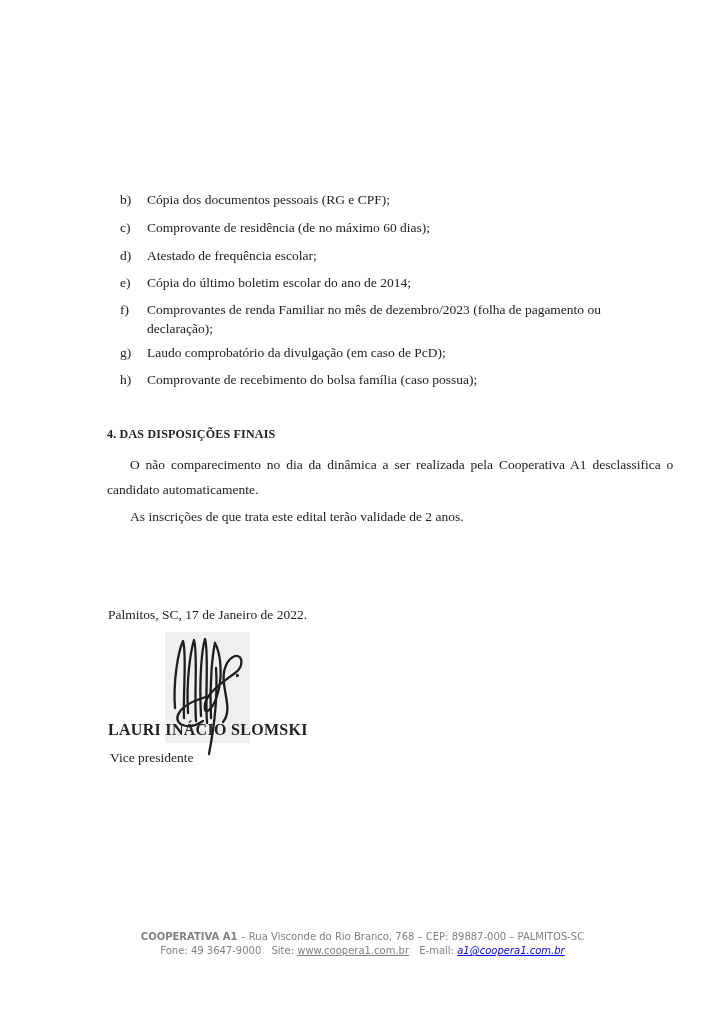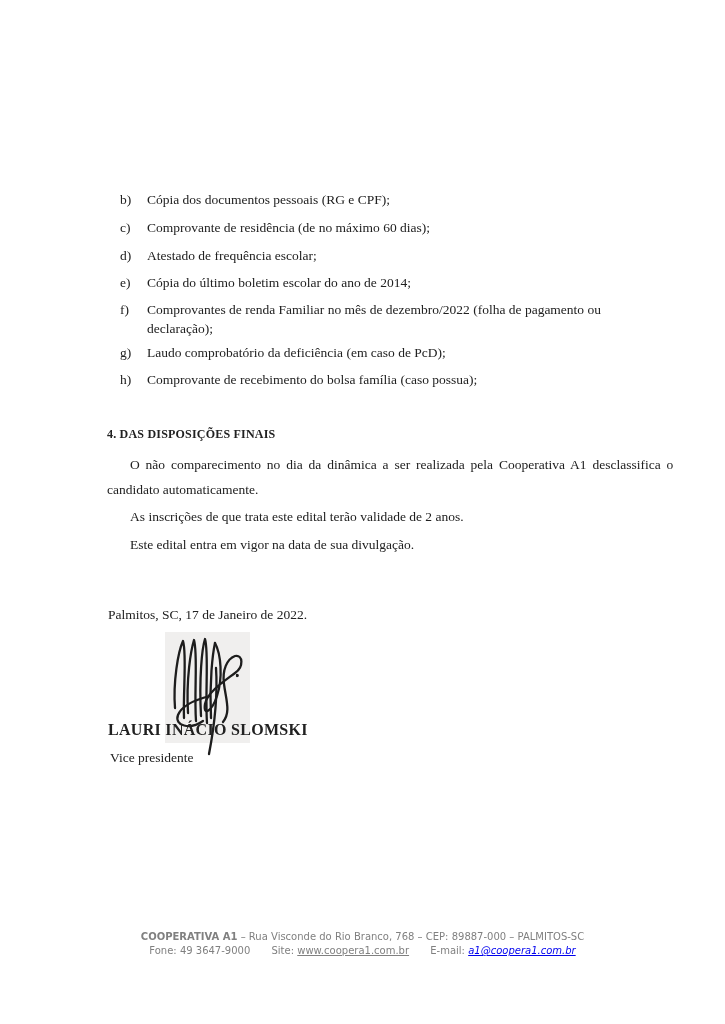--- a/index.html
+++ b/index.html
@@ -63,21 +63,21 @@
   .footer-link-gray {
     color: #808080;
     text-decoration: underline;
     cursor: pointer;
   }
   .footer-link-blue {
     text-decoration: underline;
     cursor: pointer;
     font-style: italic;
   }
-  .gap-2sp { margin-left: 18px; }
+  .gap-2sp { margin-left: 7px; }
 </style>
 </head>
 <body>
 
 <div class="page">
 
   <div>
 
     <div>
       <span class="abs body-text list-letter" style="top:191px">b)</span>
@@ -94,46 +94,45 @@
       <span class="abs body-text list-text" style="top:247px">Atestado de frequência escolar;</span>
     </div>
 
     <div>
       <span class="abs body-text list-letter" style="top:274px">e)</span>
       <span class="abs body-text list-text" style="top:274px">Cópia do último boletim escolar do ano de 2014;</span>
     </div>
 
     <div>
       <span class="abs body-text list-letter" style="top:301px">f)</span>
-      <span class="abs body-text list-text" style="top:301px">Comprovantes de renda Familiar no mês de dezembro/2022 (folha de pagamento ou</span>
+      <span class="abs body-text list-text" style="top:301px">Comprovantes de renda Familiar no mês de dezembro/2023 (folha de pagamento ou</span>
       <span class="abs body-text list-text" style="top:320px">declaração);</span>
     </div>
 
     <div>
       <span class="abs body-text list-letter" style="top:344px">g)</span>
-      <span class="abs body-text list-text" style="top:344px">Laudo comprobatório da deficiência (em caso de PcD);</span>
+      <span class="abs body-text list-text" style="top:344px">Laudo comprobatório da divulgação (em caso de PcD);</span>
     </div>
 
     <div>
       <span class="abs body-text list-letter" style="top:371px">h)</span>
       <span class="abs body-text list-text" style="top:371px">Comprovante de recebimento do bolsa família (caso possua);</span>
     </div>
 
   </div>
 
   <div class="abs heading" style="left:107px; top:427px">4. DAS DISPOSIÇÕES FINAIS</div>
 
   <div>
     <div class="abs body-text" style="left:130px; top:456px; word-spacing:2.5px">O não comparecimento no dia da dinâmica a ser realizada pela Cooperativa A1 desclassifica o</div>
     <div class="abs body-text" style="left:107px; top:481px">candidato automaticamente.</div>
   </div>
 
   <div class="abs body-text" style="left:130px; top:508px">As inscrições de que trata este edital terão validade de 2 anos.</div>
 
-  <div class="abs body-text" style="left:130px; top:536px">Este edital entra em vigor na data de sua divulgação.</div>
 
   <div class="abs body-text" style="left:108px; top:606px">Palmitos, SC, 17 de Janeiro de 2022.</div>
 
   <div class="sig-bg"></div>
 
   <svg class="sig-svg" viewBox="0 0 100 134">
     <g fill="none" stroke="#1d1d1d" stroke-width="2.3" stroke-linecap="round" stroke-linejoin="round">
       <path d="M17,82 C15,56 20,26 25,15 C29,28 25,66 26,92"></path>
       <path d="M30,87 C28,52 33,24 36,14 C40,28 36,66 38,95"></path>
       <path d="M43,90 C41,52 44,22 47,13 C51,26 47,68 49,97"></path>

